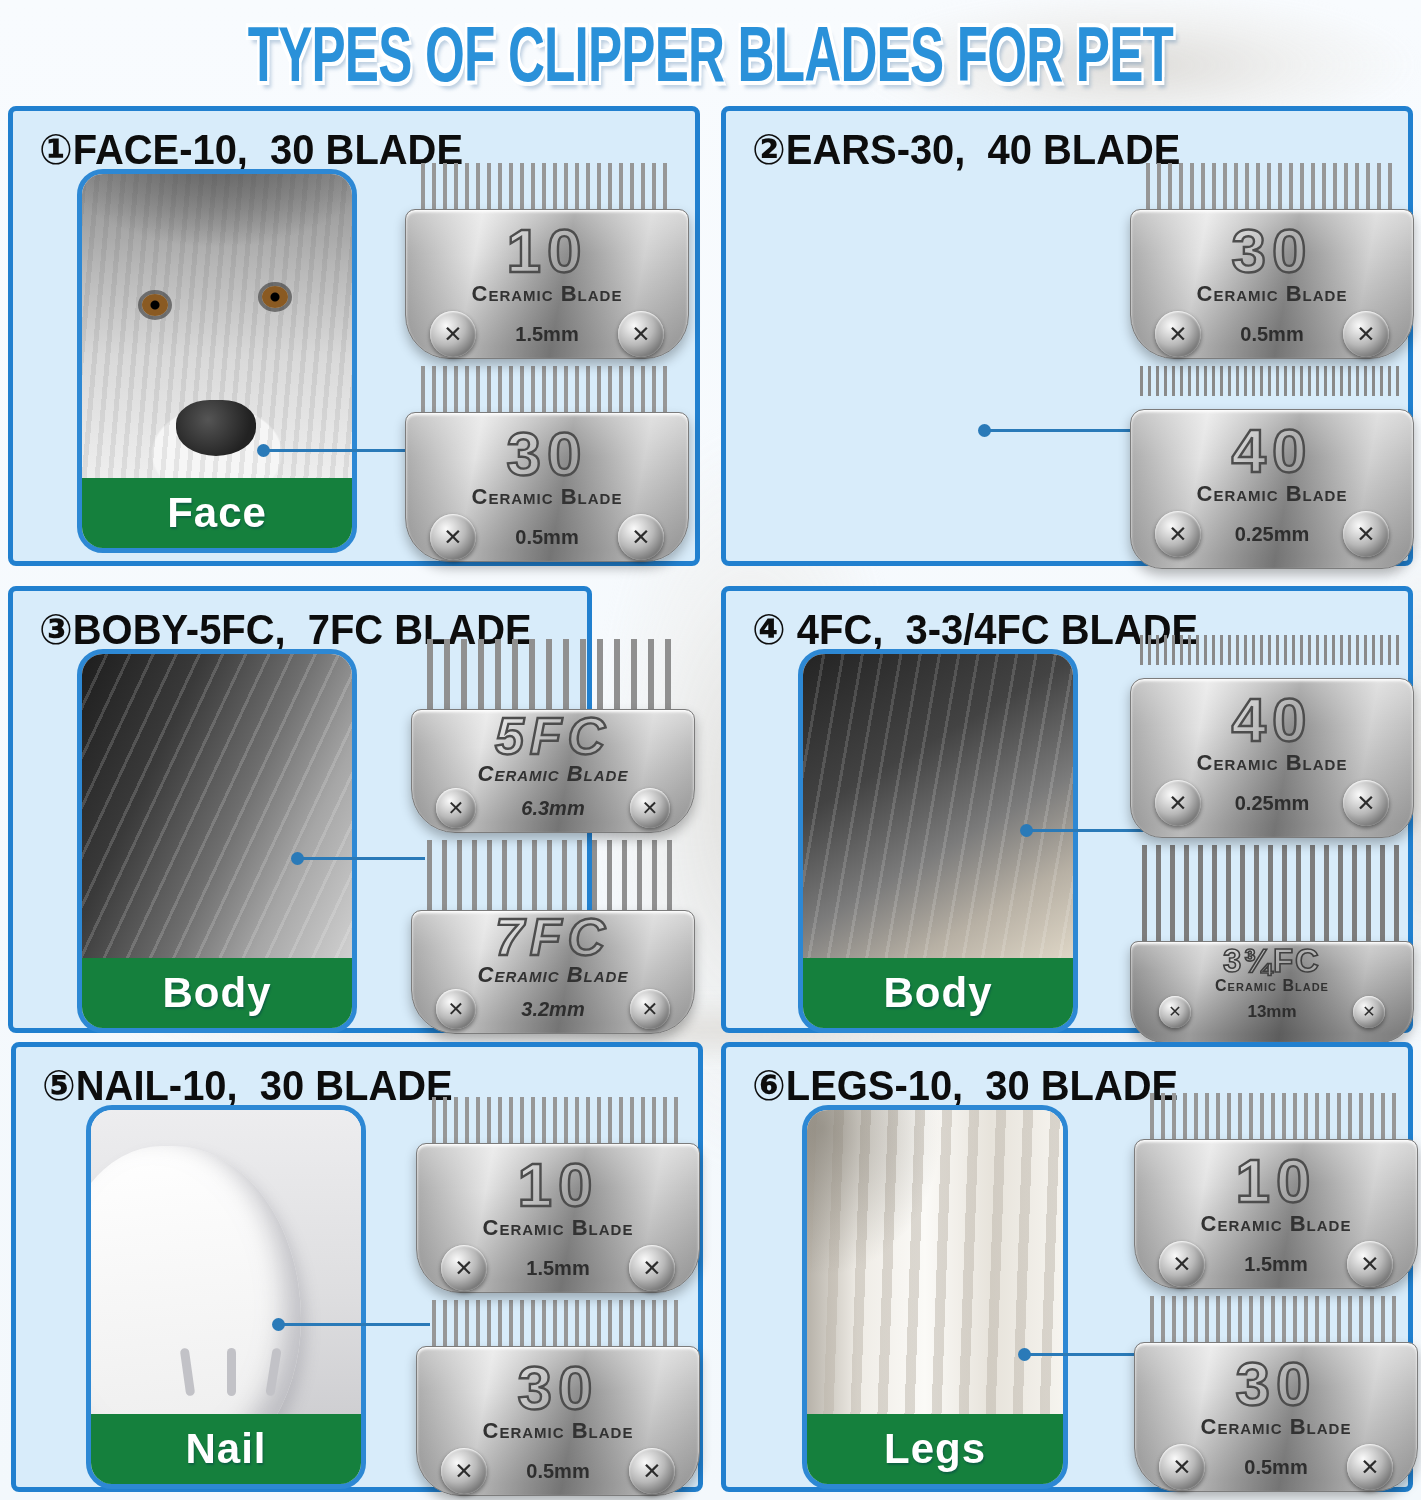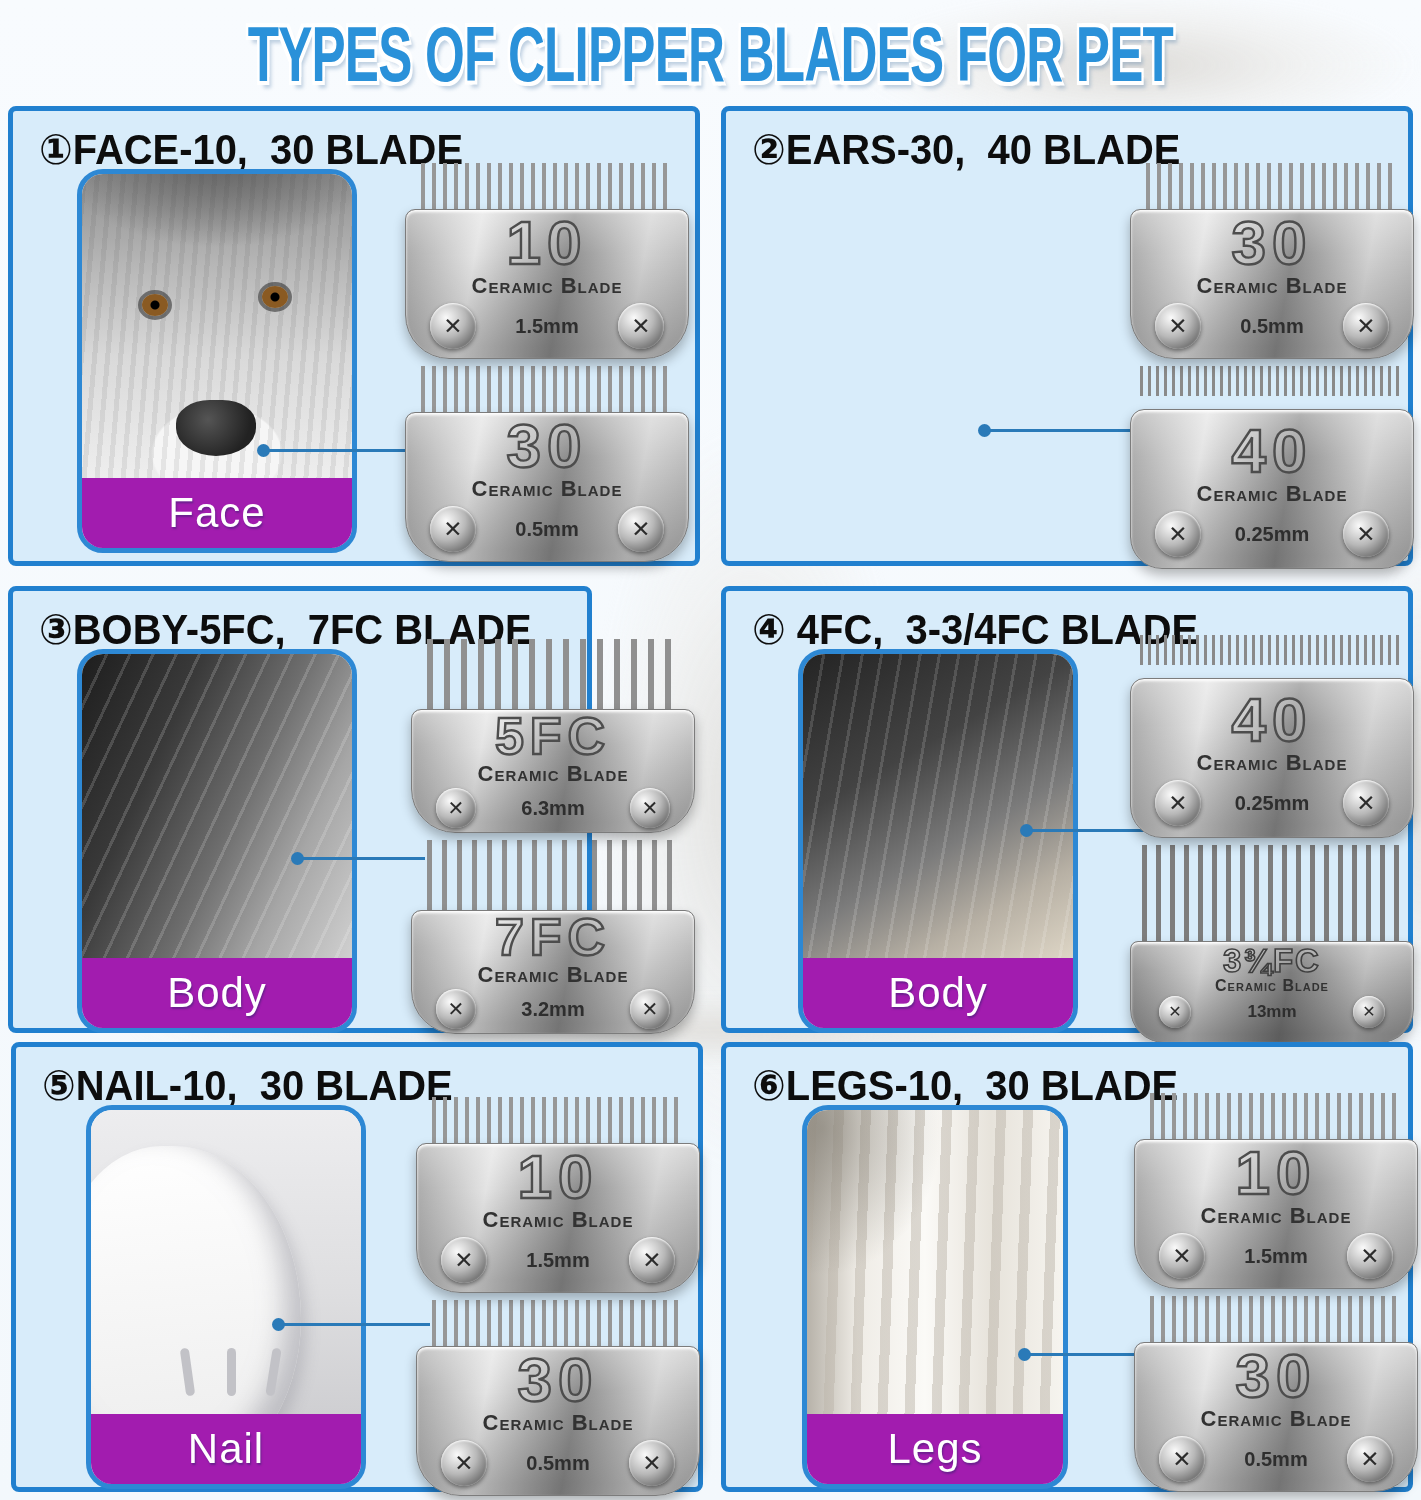--- a/index.html
+++ b/index.html
@@ -41,21 +41,21 @@
     transform:scaleX(.95);transform-origin:left top;letter-spacing:0;
   }
 
   
   .photo-card{
     position:absolute;left:64px;top:58px;width:280px;box-sizing:border-box;
     border:5px solid #2d88d4;border-radius:26px;overflow:hidden;background:#fff;
   }
   .photo{position:relative;height:304px;overflow:hidden;}
   .photo-badge{
-    height:70px;background:#a21caf;color:#fff;font-weight:400;font-size:42px;
+    height:70px;background:#15803d;color:#fff;font-weight:700;font-size:42px;
     display:flex;align-items:center;justify-content:center;letter-spacing:1px;
     text-shadow:1px 2px 2px rgba(0,40,80,.35);
   }
 
   
   .photo-face{background:
     repeating-linear-gradient(95deg,rgba(70,70,70,.10) 0 5px,transparent 5px 13px),
     radial-gradient(110px 80px at 50% 92%,#f6f6f6 0 58%,transparent 60%),
     radial-gradient(220px 130px at 50% -8%,#5f5f5f,transparent 75%),
     linear-gradient(180deg,#8f8f8f 0%,#b9b9b9 32%,#d9d9d9 60%,#eeeeee 100%);}
@@ -109,21 +109,21 @@
     background:repeating-linear-gradient(90deg,#979797 0 4px,transparent 4px 11px);}
   .plate{
     position:relative;height:150px;text-align:center;box-sizing:border-box;
     background:
       linear-gradient(180deg,rgba(255,255,255,.35),rgba(0,0,0,0) 30%,rgba(0,0,0,.18) 92%),
       linear-gradient(100deg,#a6a6a6 0%,#e4e4e4 25%,#8e8e8e 55%,#d2d2d2 80%,#b5b5b5 100%);
     border:1px solid #7c7c7c;border-radius:10px 10px 44px 44px;
     box-shadow:0 6px 12px rgba(0,0,0,.28),inset 0 2px 3px #fff;
   }
   .blade-number{
-    font-size:62px;font-weight:700;line-height:1;margin-top:2px;letter-spacing:6px;
+    font-size:62px;font-weight:700;line-height:1;margin-top:10px;letter-spacing:6px;
     color:rgba(255,255,255,.18);-webkit-text-stroke:2.4px #4d4d4d;
   }
   .blade-line{font-variant:small-caps;font-weight:700;color:#323232;font-size:22px;letter-spacing:1px;line-height:1.1;}
   .screw-row{display:flex;align-items:center;justify-content:space-between;padding:0 24px;margin-top:5px;}
   .screw{
     width:46px;height:46px;border-radius:50%;flex:0 0 auto;
     background:radial-gradient(circle at 35% 32%,#fafafa,#b8b8b8 45%,#6d6d6d 80%,#474747);
     display:flex;align-items:center;justify-content:center;
     color:#2c2c2c;font-size:23px;font-weight:700;
     box-shadow:0 2px 4px rgba(0,0,0,.45),inset 0 1px 2px #fff;
@@ -241,21 +241,21 @@
 
 <section class="panel" style="left:8px;top:586px;width:584px;height:447px;">
   <h2 class="panel-header">③BOBY-5FC,  7FC BLADE</h2>
   <div class="photo-card">
     <div class="photo photo-fur-dark"></div>
     <div class="photo-badge">Body</div>
   </div>
   <div class="callout" style="left:284px;top:266px;width:128px;">
     <span class="dot"></span>
   </div>
-  <div class="blades" style="left:398px;top:48px;">
+  <div class="blades" style="left:398px;top:48px;font-style:italic;">
     <figure class="blade fc fc5">
       <div class="teeth"></div>
       <div class="plate">
         <div class="blade-number">5FC</div>
         <div class="blade-line">Ceramic Blade</div>
         <div class="screw-row">
           <span class="screw">✕</span>
           <span class="blade-size">6.3mm</span>
           <span class="screw">✕</span>
         </div>

